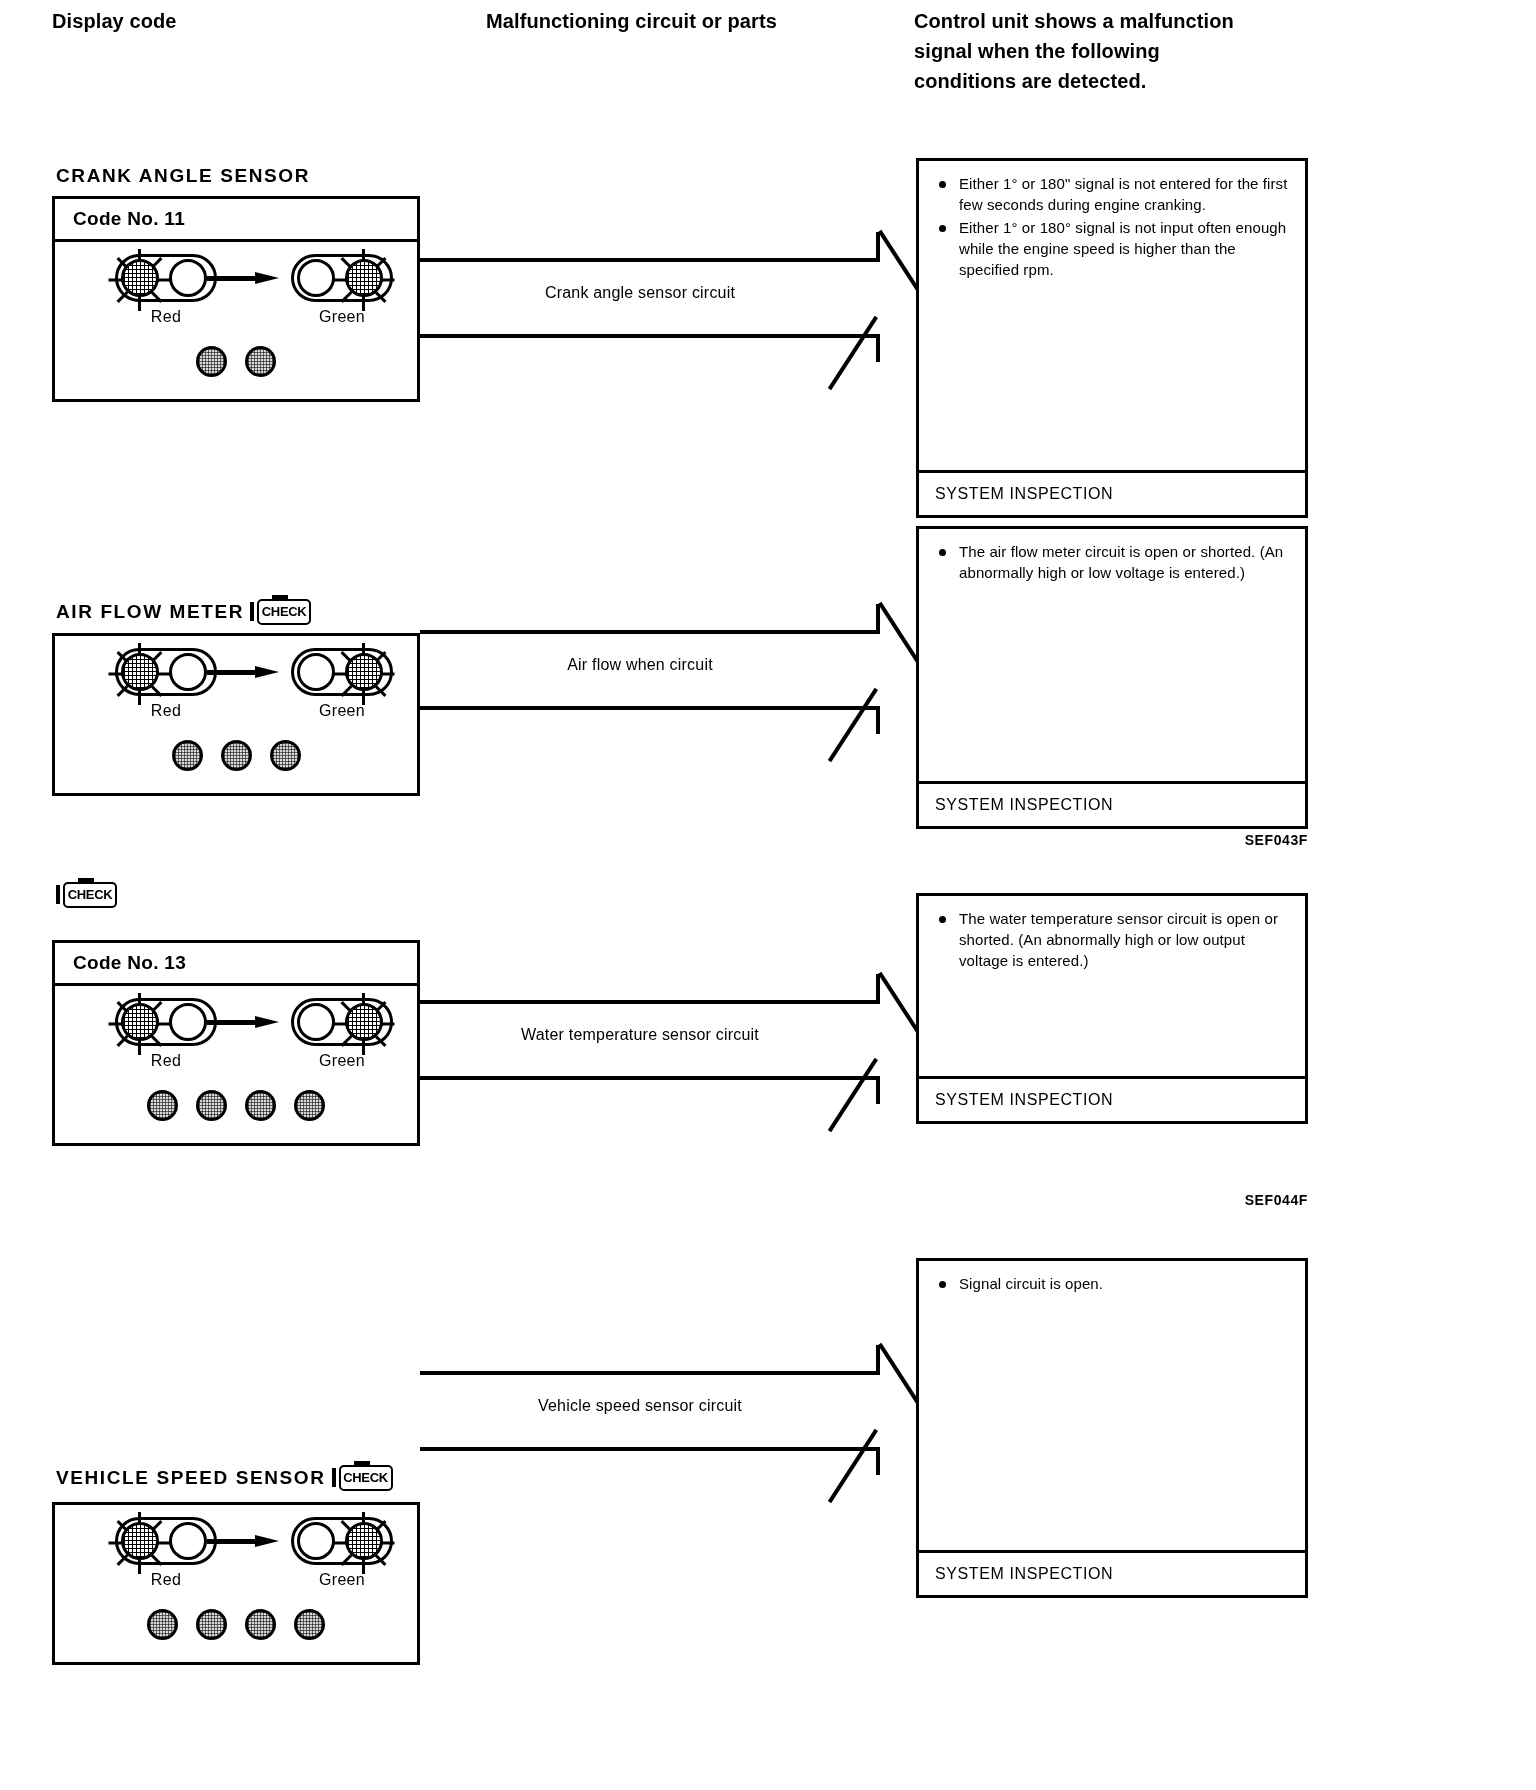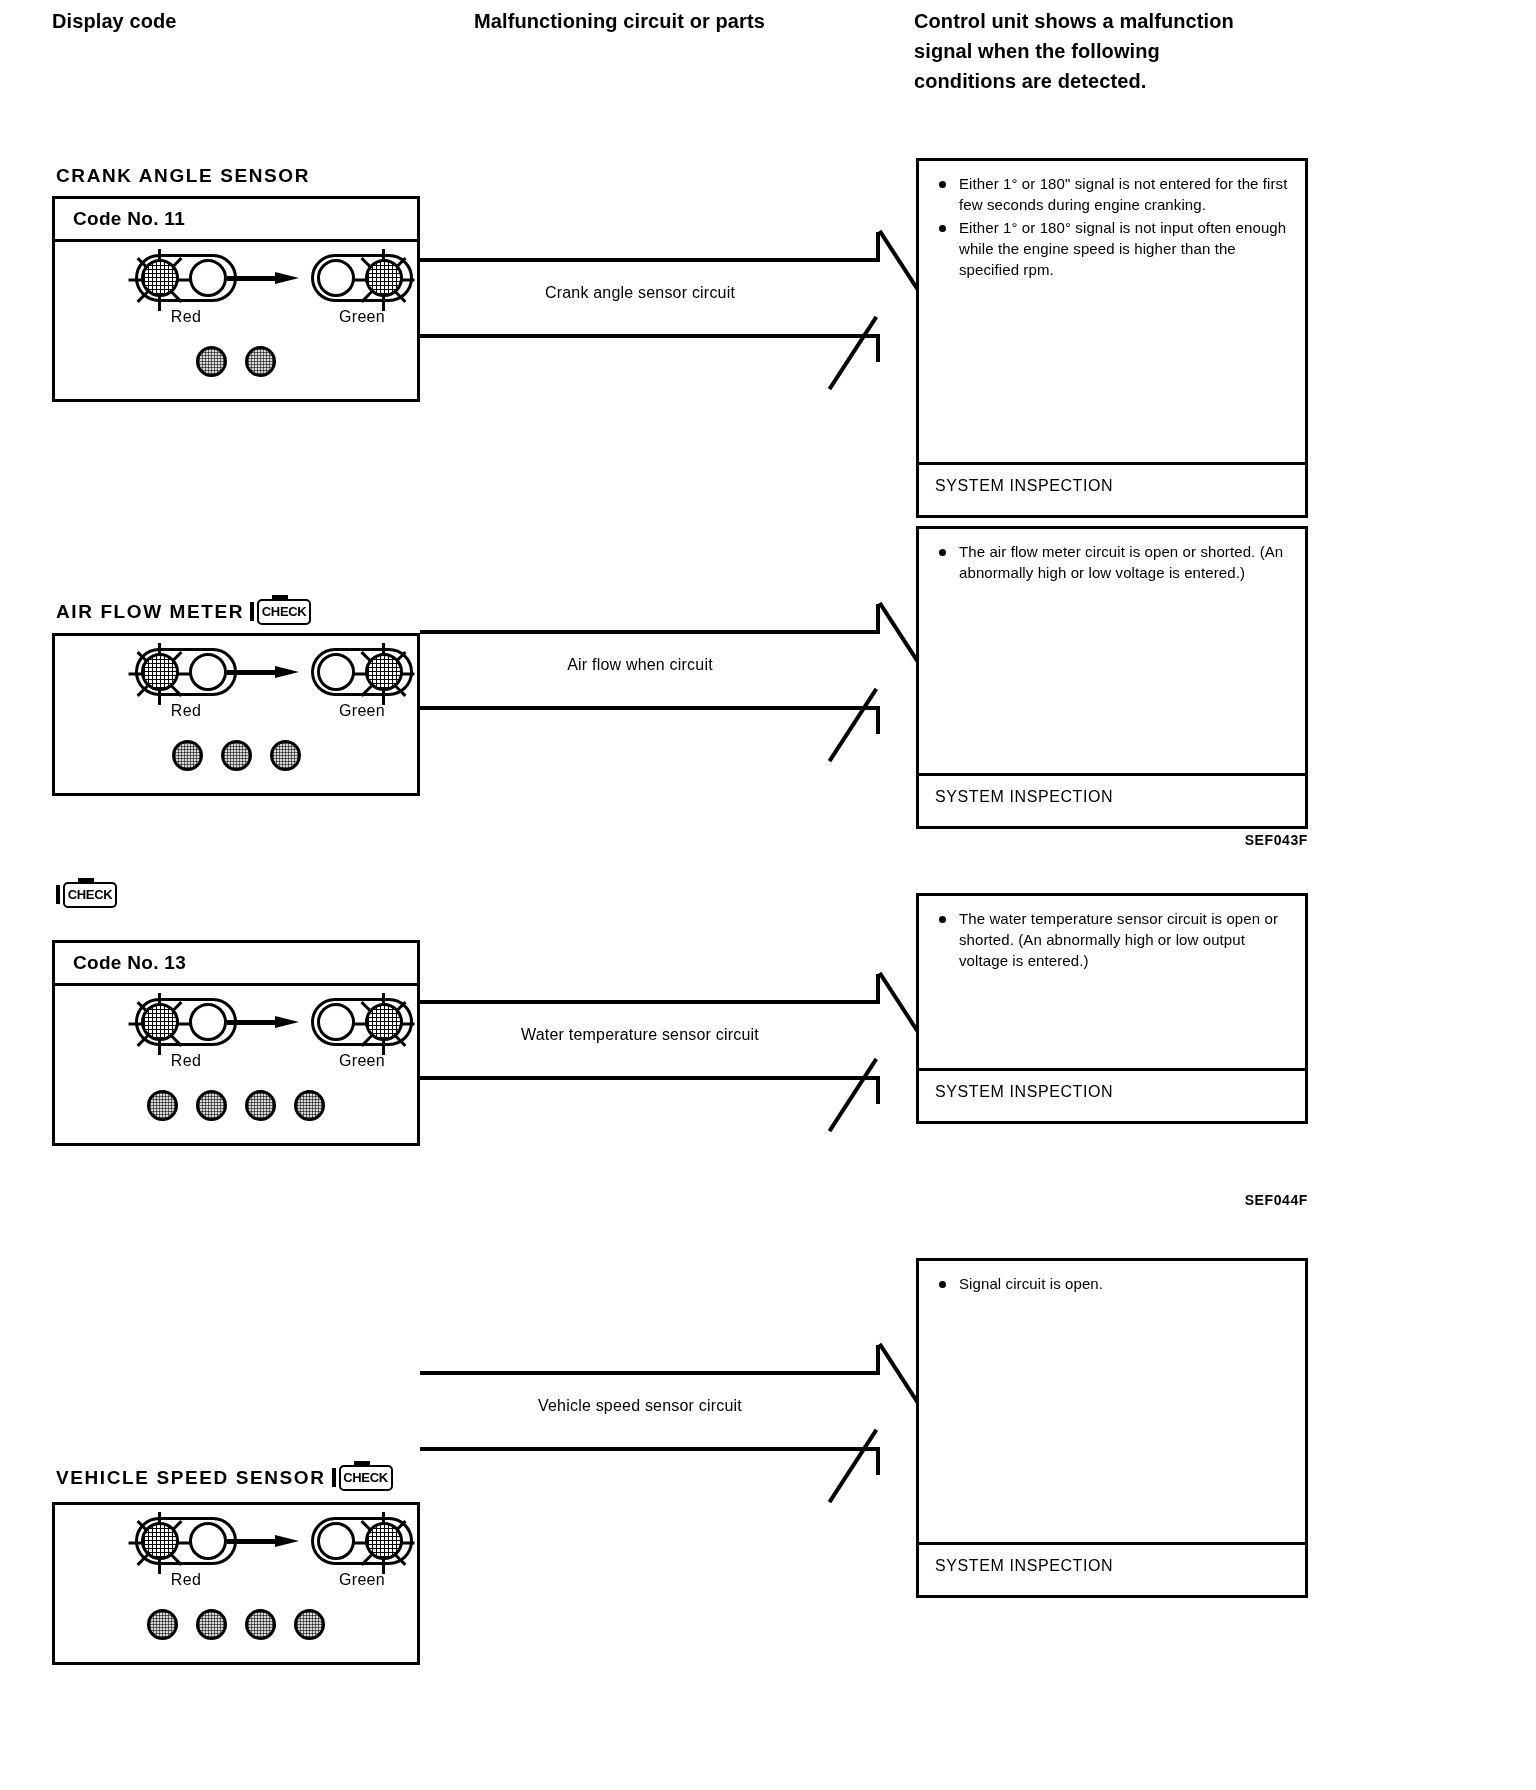--- a/index.html
+++ b/index.html
@@ -19,21 +19,21 @@
 
   
   .col-head {
     position: absolute;
     font-weight: bold;
     font-size: 20px;
     line-height: 30px;
     letter-spacing: 0.1px;
   }
   #head-display  { left: 52px;  top: 6px;  width: 360px; }
-  #head-malfunc  { left: 474px; top: 6px;  width: 400px; }
+  #head-malfunc  { left: 486px; top: 6px;  width: 400px; }
   #head-control  { left: 914px; top: 6px;  width: 330px; }
 
   
   .section { position: absolute; left: 0; width: 1536px; }
 
   
   .sec-title {
     position: absolute;
     left: 56px;
     font-weight: bold;
@@ -95,21 +95,20 @@
     font-weight: bold;
     font-size: 19px;
     letter-spacing: 0.3px;
   }
   .code-body { position: relative; }
 
   
   .led-row {
     position: relative;
     height: 86px;
-    margin-left: 20px;
   }
   .led-unit { position: absolute; top: 8px; width: 118px; height: 56px; }
   .led-unit.left  { left: 52px; }
   .led-unit.right { left: 228px; }
   .led-capsule {
     position: absolute; left: 8px; top: 4px;
     width: 102px; height: 48px;
     border: 3px solid #000;
     border-radius: 24px;
     background: #fff;
@@ -238,21 +237,21 @@
     margin-bottom: 2px;
     letter-spacing: 0.1px;
   }
   .cond-item::before {
     content: "";
     position: absolute; left: 8px; top: 8px;
     width: 7px; height: 7px; border-radius: 50%; background: #000;
   }
   .cond-foot {
     border-top: 3px solid #000;
-    padding: 12px 0 20px 16px;
+    padding: 12px 0 12px 16px;
     font-size: 16px;
     letter-spacing: 0.6px;
     font-weight: 500;
   }
   .ref-code {
     position: absolute;
     width: 392px;
     left: 916px;
     text-align: right;
     font-size: 14px;

